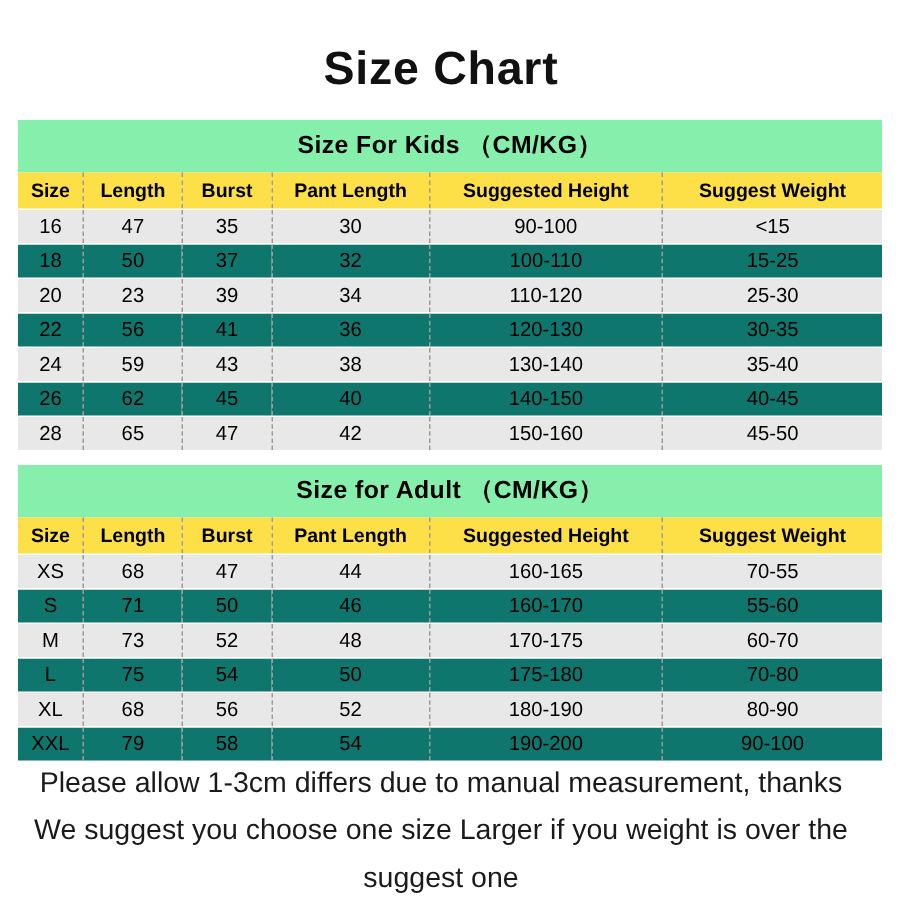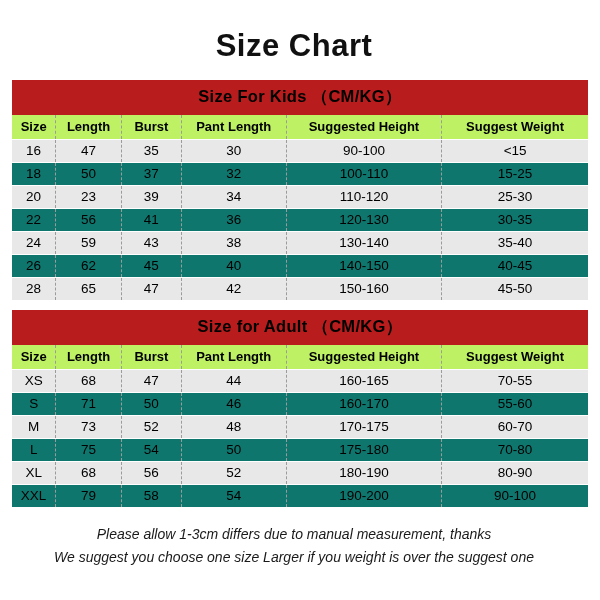--- a/index.html
+++ b/index.html
@@ -30,29 +30,29 @@
     padding-bottom: 16px;
     color: #111;
   }
   table {
     width: 576px;
     border-collapse: collapse;
     table-layout: fixed;
     margin: 0 auto;
   }
   .band {
-    background: #b91c1c;
+    background: #86efac;
     text-align: center;
     font-weight: bold;
     font-size: 16.5px;
     padding: 6px 0 7px 0;
     letter-spacing: 0.3px;
   }
   th.head {
-    background: #bef264;
+    background: #fde047;
     font-weight: bold;
     font-size: 13px;
     text-align: center;
     padding: 4px 0 5px 0;
     border-right: 1px dashed #9b9b9b;
   }
   th.head:last-child {
     border-right: none;
     margin-top: 16px;
   }
@@ -67,26 +67,24 @@
   td.cell:last-child {
     border-right: none;
   }
   tr.alt td.cell {
     background: #0f766e;
   }
   .gap {
     height: 10px;
   }
   .notes {
-    margin-top: 16px;
-    text-align: center;
-    font-size: 14px;
+    text-align: center;
+    font-size: 19px;
     line-height: 1.65;
     color: #1a1a1a;
-    font-style: italic;
   }
   .notes div {
     margin: 0;
   }
   col.c0 { width: 7.6%; }
   col.c1 { width: 11.4%; }
   col.c2 { width: 10.4%; }
   col.c3 { width: 18.2%; }
   col.c4 { width: 27.0%; }
   col.c5 { width: 25.4%; }

